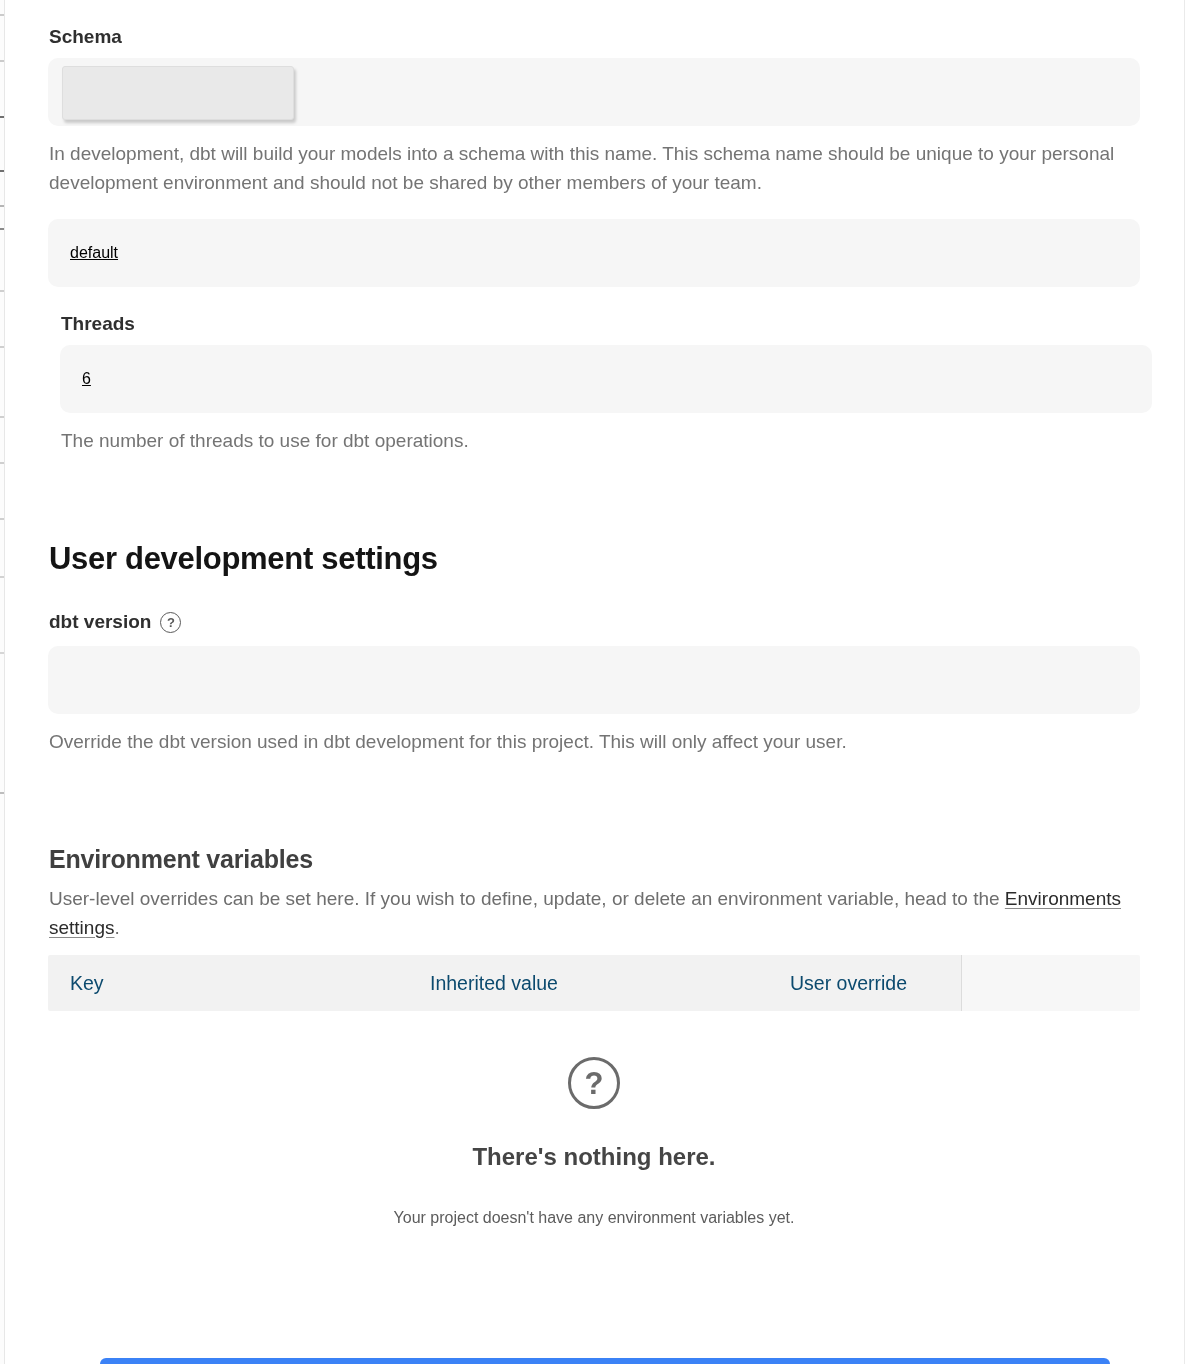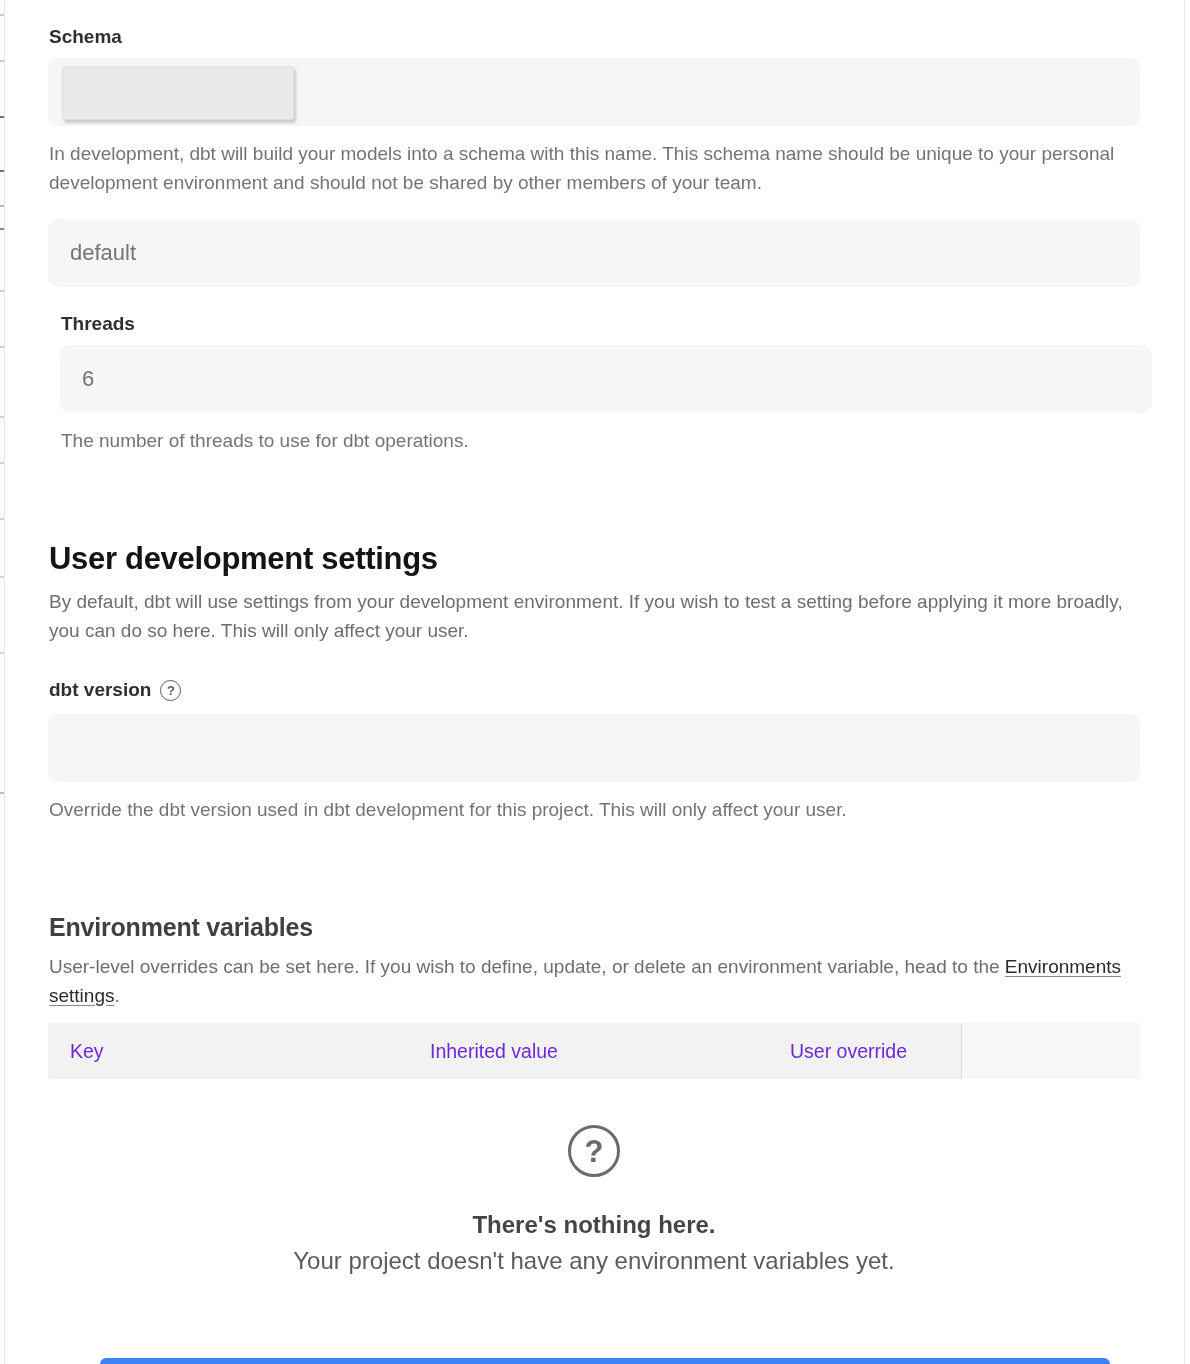--- a/index.html
+++ b/index.html
@@ -29,21 +29,21 @@
 
   .field-label {
     font-size:19px; font-weight:600; color:#2f2f2f;
     line-height:24px; margin:0 0 9px 1px; display:block;
   }
 
   .text-input {
     display:block; width:1092px; height:68px;
     background:#f6f6f6; border:none; outline:none;
     border-radius:10px; font-family:"Liberation Sans", sans-serif;
-    font-size:22px; color:#737373; padding:0 0 0 22px;
+    font-size:16px; color:#000000; padding:0 0 0 22px;text-decoration:underline;
   }
 
   .input-wrap { position:relative; width:1092px; }
   .redaction-pill {
     position:absolute; left:14px; top:8px; width:232px; height:54px;
     background:#e9e9e9; border:1px solid #dedede; border-radius:3px;
     box-shadow:2px 3px 3px rgba(0,0,0,0.18);
   }
 
   .help-text {
@@ -78,41 +78,41 @@
     font-size:25px; font-weight:700; color:#404040;
     line-height:30px; margin:88px 0 0 1px; letter-spacing:-0.2px;
   }
   .env-link {
     color:#2b2b2b; font-weight:500; text-decoration:underline;
     text-underline-offset:3px; text-decoration-color:#8a8a8a; cursor:pointer;
   }
 
   .env-table-header {
     display:flex; width:1092px; height:56px; margin-top:13px;
-    align-items:center; font-size:19.5px; color:#6d28d9;
+    align-items:center; font-size:19.5px; color:#0c4a6e;
   }
   .env-table-header .cell { height:56px; display:flex; align-items:center; background:#f2f2f2; }
   .cell-key { width:382px; padding-left:22px; border-radius:2px 0 0 2px; }
   .cell-inherited { width:360px; }
   .cell-override { width:171px; }
   .header-divider { width:1px; height:56px; background:#dcdcdc; }
   .cell-actions { flex:1; background:#f7f7f7 !important; border-radius:0 2px 2px 0; }
 
   .empty-state { text-align:center; margin-top:46px; }
   .empty-icon {
     display:inline-flex; align-items:center; justify-content:center;
     width:52px; height:52px; border:3.5px solid #6b6b6b; border-radius:50%;
     font-size:31px; font-weight:600; color:#6b6b6b; line-height:1;
   }
   .empty-title {
     font-size:24px; font-weight:700; color:#454545;
     line-height:29px; margin-top:33px;
   }
   .empty-subtitle {
-    font-size:24px; color:#5c5c5c; line-height:26px; margin-top:9px;
+    font-size:16px; color:#5c5c5c; line-height:26px; margin-top:34px;
   }
 
   
   .bottom-accent-bar {
     position:absolute; left:100px; width:1010px; height:6px; bottom:0;
     border-radius:6px 6px 0 0; z-index:6;
   }
 </style>
 </head>
 <body>
@@ -148,21 +148,20 @@
     <input class="text-input" type="text" value="default" style="">
   </div>
 
   <div class="group-threads">
     <label class="field-label">Threads</label>
     <input class="text-input" type="text" value="6" style="">
     <p class="help-text">The number of threads to use for dbt operations.</p>
   </div>
 
   <h1 class="section-title-lg">User development settings</h1>
-  <p class="section-desc">By default, dbt will use settings from your development environment. If you wish to test a setting before applying it more broadly, you can do so here. This will only affect your user.</p>
 
   <div class="group-dbt-version">
     <div class="label-row">
       <label class="field-label">dbt version</label>
       <span class="help-circle-icon">?</span>
     </div>
     <input class="text-input" type="text" value="" style="">
     <p class="help-text">Override the dbt version used in dbt development for this project. This will only affect your user.</p>
   </div>
 

